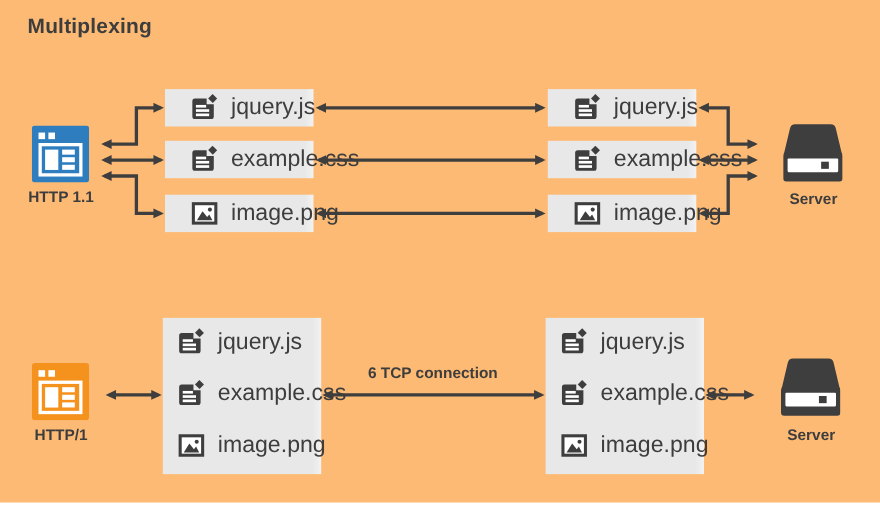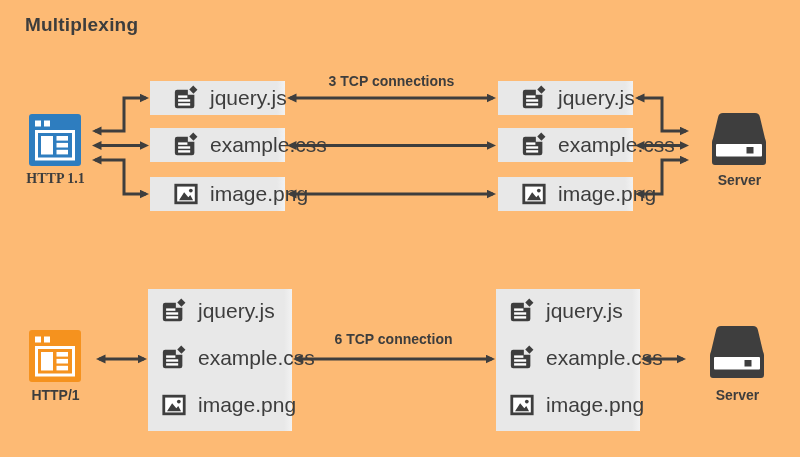--- a/index.html
+++ b/index.html
@@ -141,42 +141,41 @@
     <polyline points="638,194 662,194 662,160 686,160" marker-start="url(#ah)" marker-end="url(#ah)"></polyline>
 
     <line x1="99" y1="359" x2="144" y2="359" marker-start="url(#ah)" marker-end="url(#ah)"></line>
     <line x1="296" y1="359" x2="492" y2="359" marker-start="url(#ah)" marker-end="url(#ah)"></line>
     <line x1="644" y1="359" x2="683" y2="359" marker-start="url(#ah)" marker-end="url(#ah)"></line>
   </svg>
 
   <svg class="abs endpoint-icon" style="left:29px; top:114px; color:#2e7dbf;">
       <use href="#browser-glyph"></use>
     </svg>
-  <div class="abs endpoint-label" style="left:13px; top:171px;font-family:Liberation Serif, serif;">HTTP 1.1</div>
+  <div class="abs endpoint-label" style="left:13px; top:171px;">HTTP 1.1</div>
 
   <div class="abs filebox" style="left:150px; top:81px;">
     <svg class="file-icon">
         <use href="#doc-glyph"></use>
       </svg>
     <span class="file-name">jquery.js</span>
   </div>
   <div class="abs filebox" style="left:150px; top:128px;">
     <svg class="file-icon">
         <use href="#doc-glyph"></use>
       </svg>
     <span class="file-name">example.css</span>
   </div>
   <div class="abs filebox" style="left:150px; top:177px;">
     <svg class="file-icon">
         <use href="#img-glyph"></use>
       </svg>
     <span class="file-name">image.png</span>
   </div>
 
-  <div class="abs conn-label" style="left:289px; top:73px; width:205px;">3 TCP connections</div>
 
   <div class="abs filebox" style="left:498px; top:81px;">
     <svg class="file-icon">
         <use href="#doc-glyph"></use>
       </svg>
     <span class="file-name">jquery.js</span>
   </div>
   <div class="abs filebox" style="left:498px; top:128px;">
     <svg class="file-icon">
         <use href="#doc-glyph"></use>

